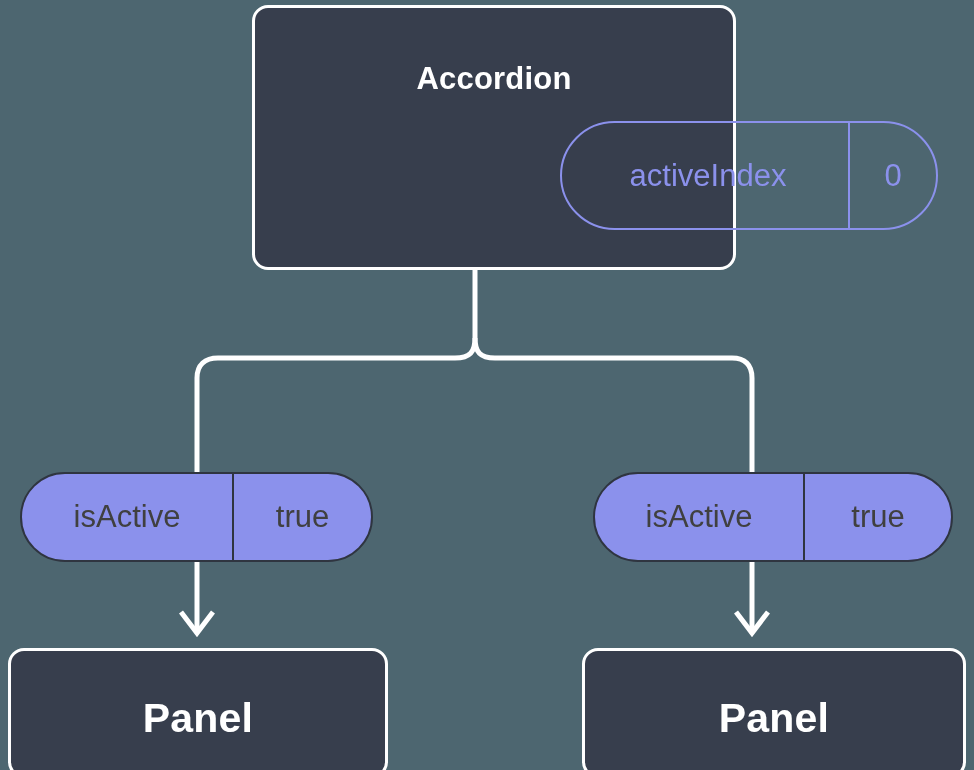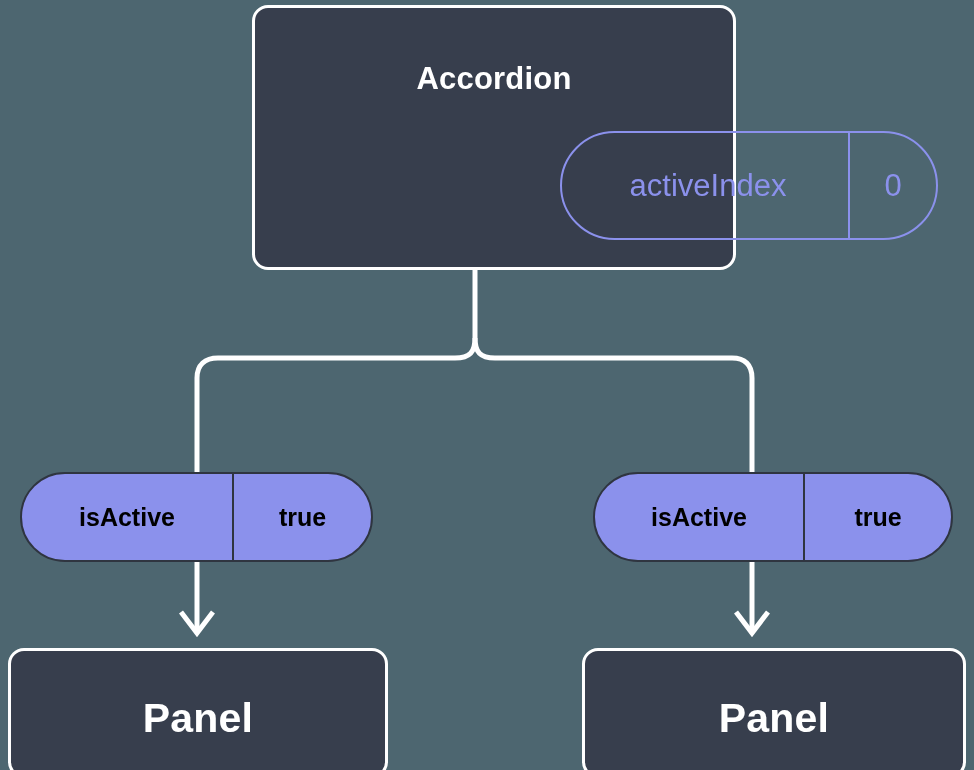--- a/index.html
+++ b/index.html
@@ -85,21 +85,21 @@
     position: absolute;
     box-sizing: border-box;
     display: flex;
     align-items: stretch;
     border: 2px solid #8b91ec;
     border-radius: 999px;
     background: transparent;
   }
   #active-index-pill {
     left: 305px;
-    top: 123px;
+    top: 113px;
     width: 378px;
     height: 109px;
     justify-content: flex-end;
   }
   .pill-outline .pill-key,
   .pill-outline .pill-val {
     display: flex;
     align-items: center;
     justify-content: center;
     color: #8b91ec;
@@ -125,23 +125,23 @@
     background: #8b91ec;
     border: 2px solid #2f3540;
     border-radius: 999px;
     overflow: hidden;
   }
   .pill-filled .pill-key,
   .pill-filled .pill-val {
     display: flex;
     align-items: center;
     justify-content: center;
-    color: #000000;
-    font-size: 25px;
-    font-weight: 700;
+    color: #404040;
+    font-size: 31px;
+    font-weight: 400;
     white-space: nowrap;
   }
   .pill-filled .pill-val {
     border-left: 2px solid #2f3540;
   }
 
   #is-active-true-pill {
     left: 20px;
     top: 472px;
     width: 353px;

